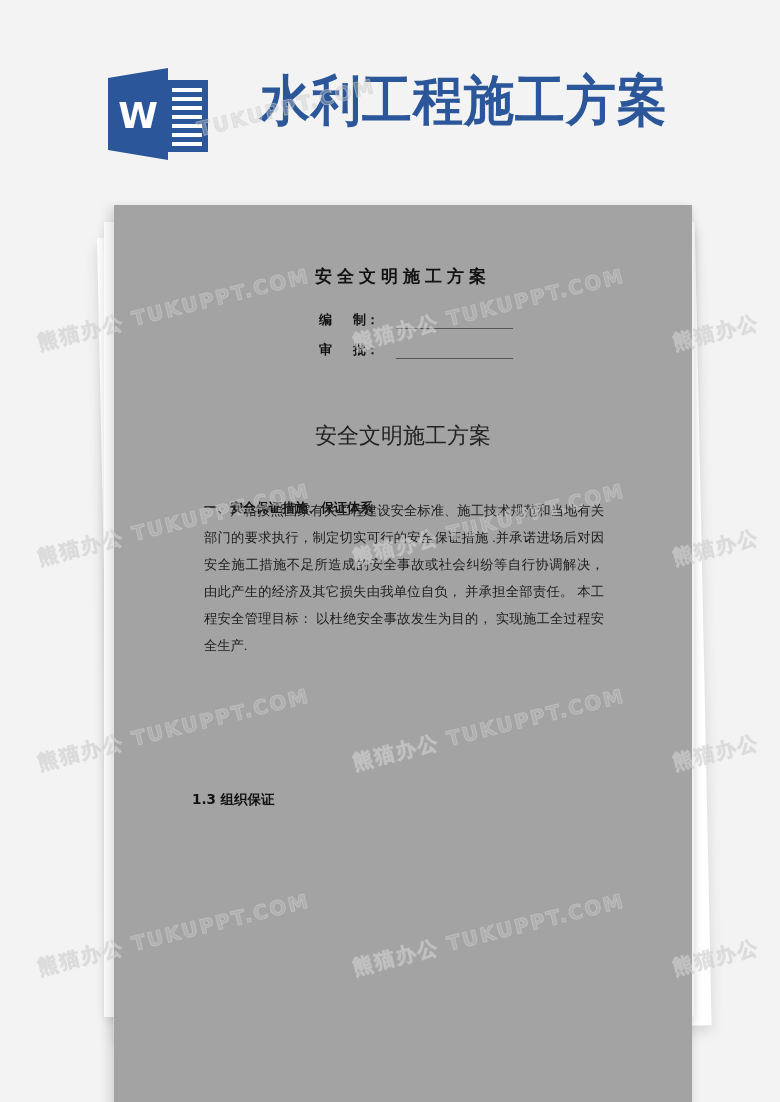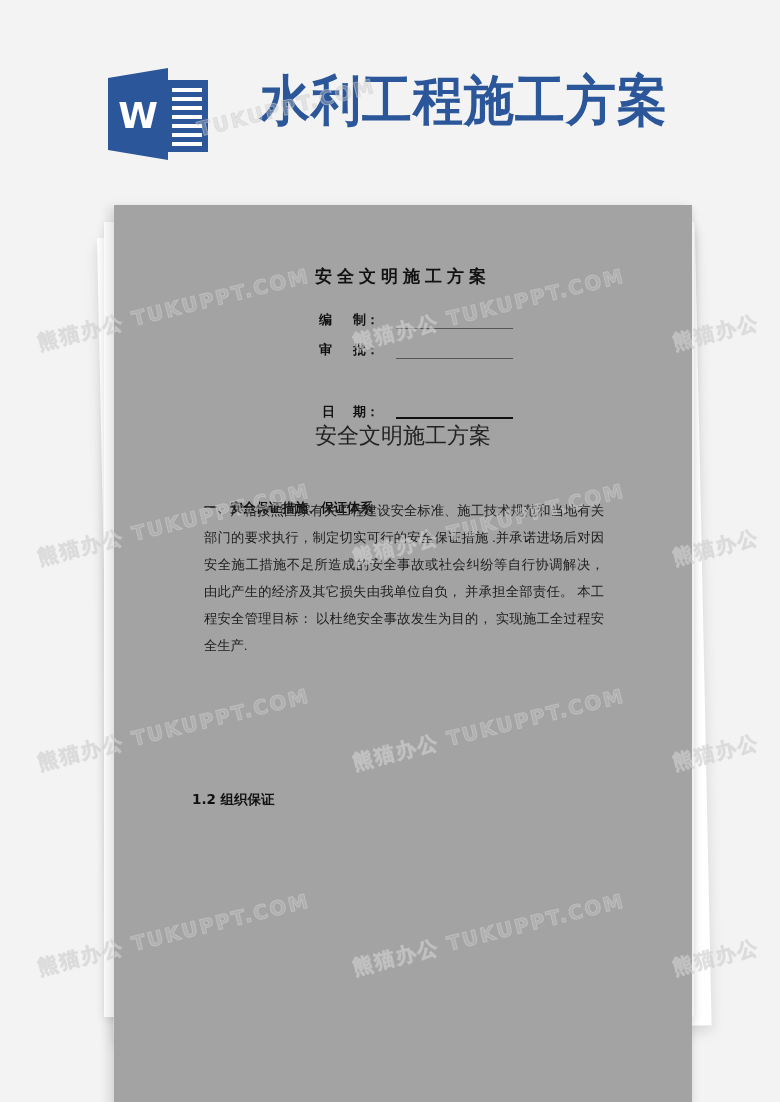--- a/index.html
+++ b/index.html
@@ -120,32 +120,28 @@
     <div class="cover-title">安全文明施工方案</div>
 
     <div class="sig-row" style="top:106px;">
       <span class="sig-label"><span class="c1">编</span><span>制：</span></span>
       <span class="sig-line"></span>
     </div>
     <div class="sig-row" style="top:136px;">
       <span class="sig-label"><span class="c1">审</span><span>批：</span></span>
       <span class="sig-line"></span>
     </div>
-    <div class="sig-row" style="top:198px;">
-      <span class="sig-label" style="left:3px;"><span class="c1" style="width:31px;">日</span><span>期：</span></span>
-      <span class="sig-line thick"></span>
-    </div>
 
     <div class="doc-title">安全文明施工方案</div>
 
     <div class="h1">一、安全保证措施、保证体系</div>
 
     <p class="para" style="top:292px;">严格按照国家有关工程建设安全标准、施工技术规范和当地有关部门的要求执行，制定切实可行的安全保证措施 .并承诺进场后对因安全施工措施不足所造成的安全事故或社会纠纷等自行协调解决， 由此产生的经济及其它损失由我单位自负， 并承担全部责任。 本工程安全管理目标： 以杜绝安全事故发生为目的， 实现施工全过程安全生产.</p>
 
-    <div class="h2">1.2 组织保证</div>
+    <div class="h2">1.3 组织保证</div>
 
   </div>
 
   <div class="wm" style="left:195px; top:118px;"><span>TUKUPPT.COM</span></div>
   <div class="wm" style="left:35px; top:330px;"><span>熊猫办公</span> <span>TUKUPPT.COM</span></div>
   <div class="wm" style="left:350px; top:330px;"><span>熊猫办公</span> <span>TUKUPPT.COM</span></div>
   <div class="wm" style="left:670px; top:330px;"><span>熊猫办公</span></div>
   <div class="wm" style="left:35px; top:545px;"><span>熊猫办公</span> <span>TUKUPPT.COM</span></div>
   <div class="wm" style="left:350px; top:545px;"><span>熊猫办公</span> <span>TUKUPPT.COM</span></div>
   <div class="wm" style="left:670px; top:545px;"><span>熊猫办公</span></div>

